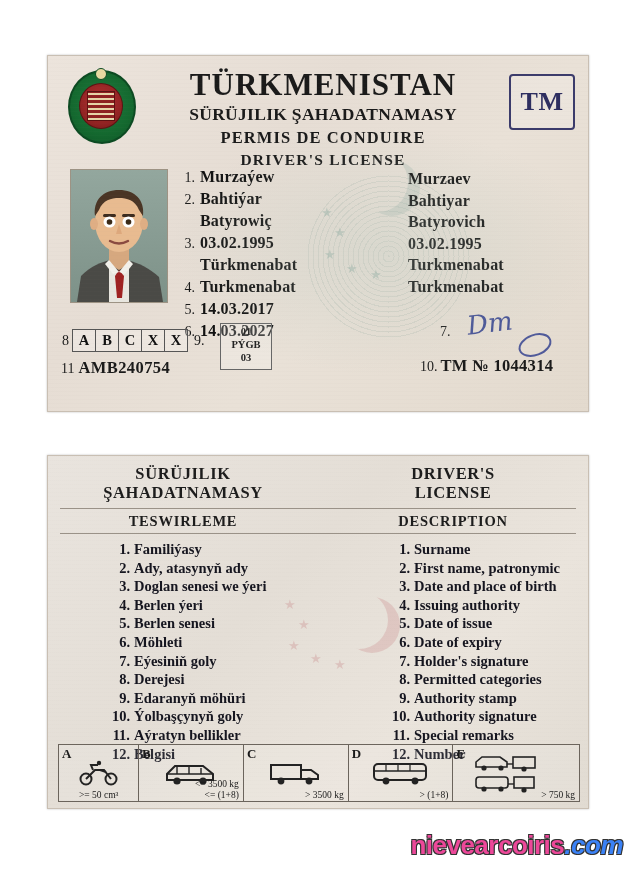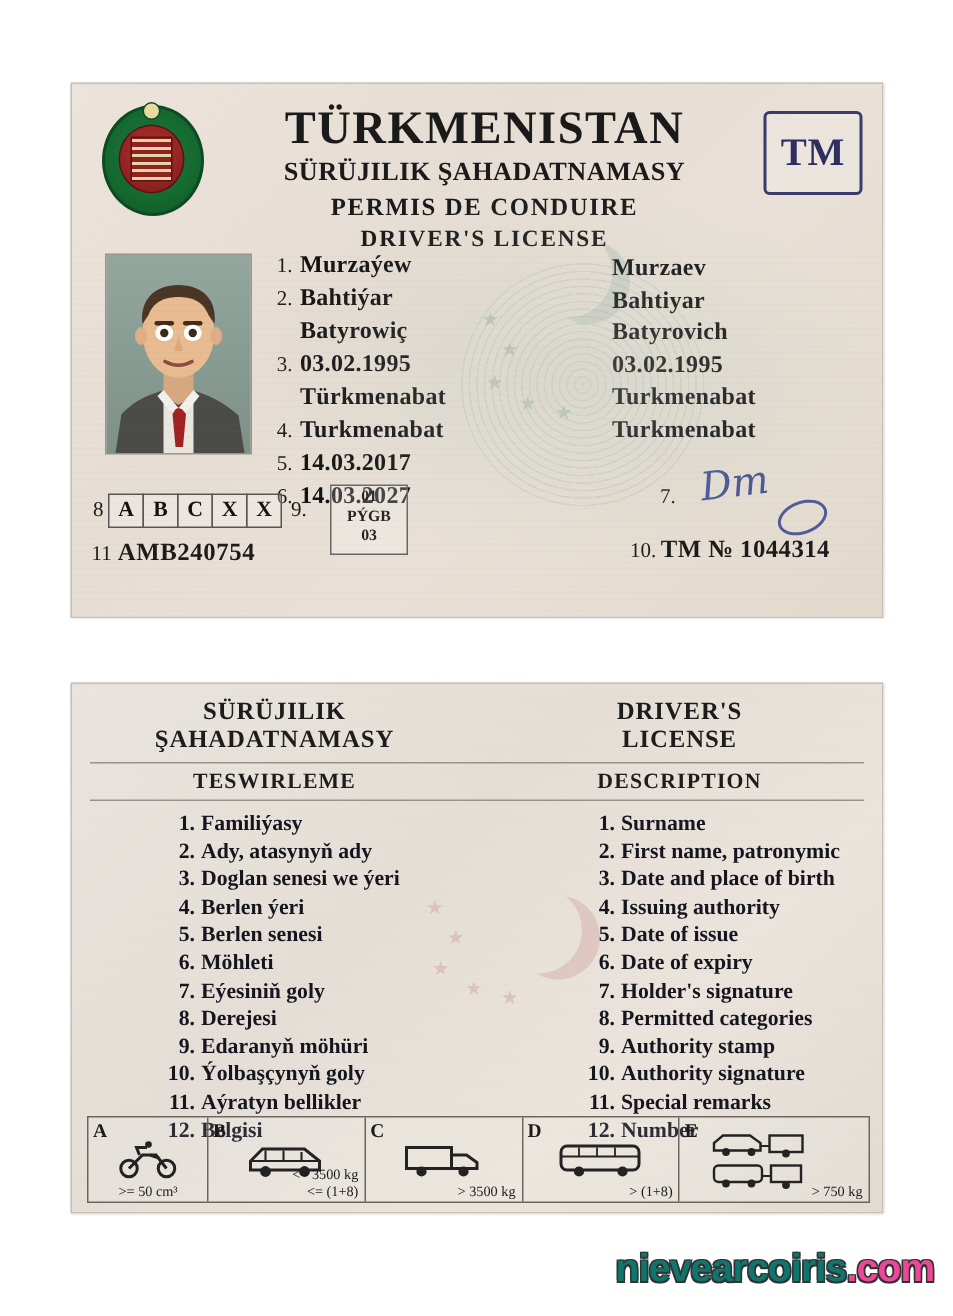--- a/index.html
+++ b/index.html
@@ -479,22 +479,22 @@
   
   .watermark {
     position: absolute;
     right: 12px;
     bottom: 16px;
     font-family: "Liberation Sans", sans-serif;
     font-size: 26px;
     font-weight: bold;
     letter-spacing: -0.5px;
   }
-  .wm-1 { color: #0f766e; text-shadow: 1px 1px 0 #333, -1px -1px 0 #333, 1px -1px 0 #333, -1px 1px 0 #333; }
-  .wm-2 { color: #ec4899; text-shadow: 1px 1px 0 #333, -1px -1px 0 #333, 1px -1px 0 #333, -1px 1px 0 #333; }
+  .wm-1 { color: #ec4899; text-shadow: 1px 1px 0 #333, -1px -1px 0 #333, 1px -1px 0 #333, -1px 1px 0 #333; }
+  .wm-2 { color: #3b82f6; text-shadow: 1px 1px 0 #333, -1px -1px 0 #333, 1px -1px 0 #333, -1px 1px 0 #333; font-style: italic; }
 </style>
 </head>
 <body>
 
 <div class="card-front">
 
   <div class="front-guilloche"></div>
   <div class="front-moon"></div>
   <div class="front-star" style="left:273px; top:150px;">★</div>
   <div class="front-star" style="left:286px; top:170px;">★</div>

